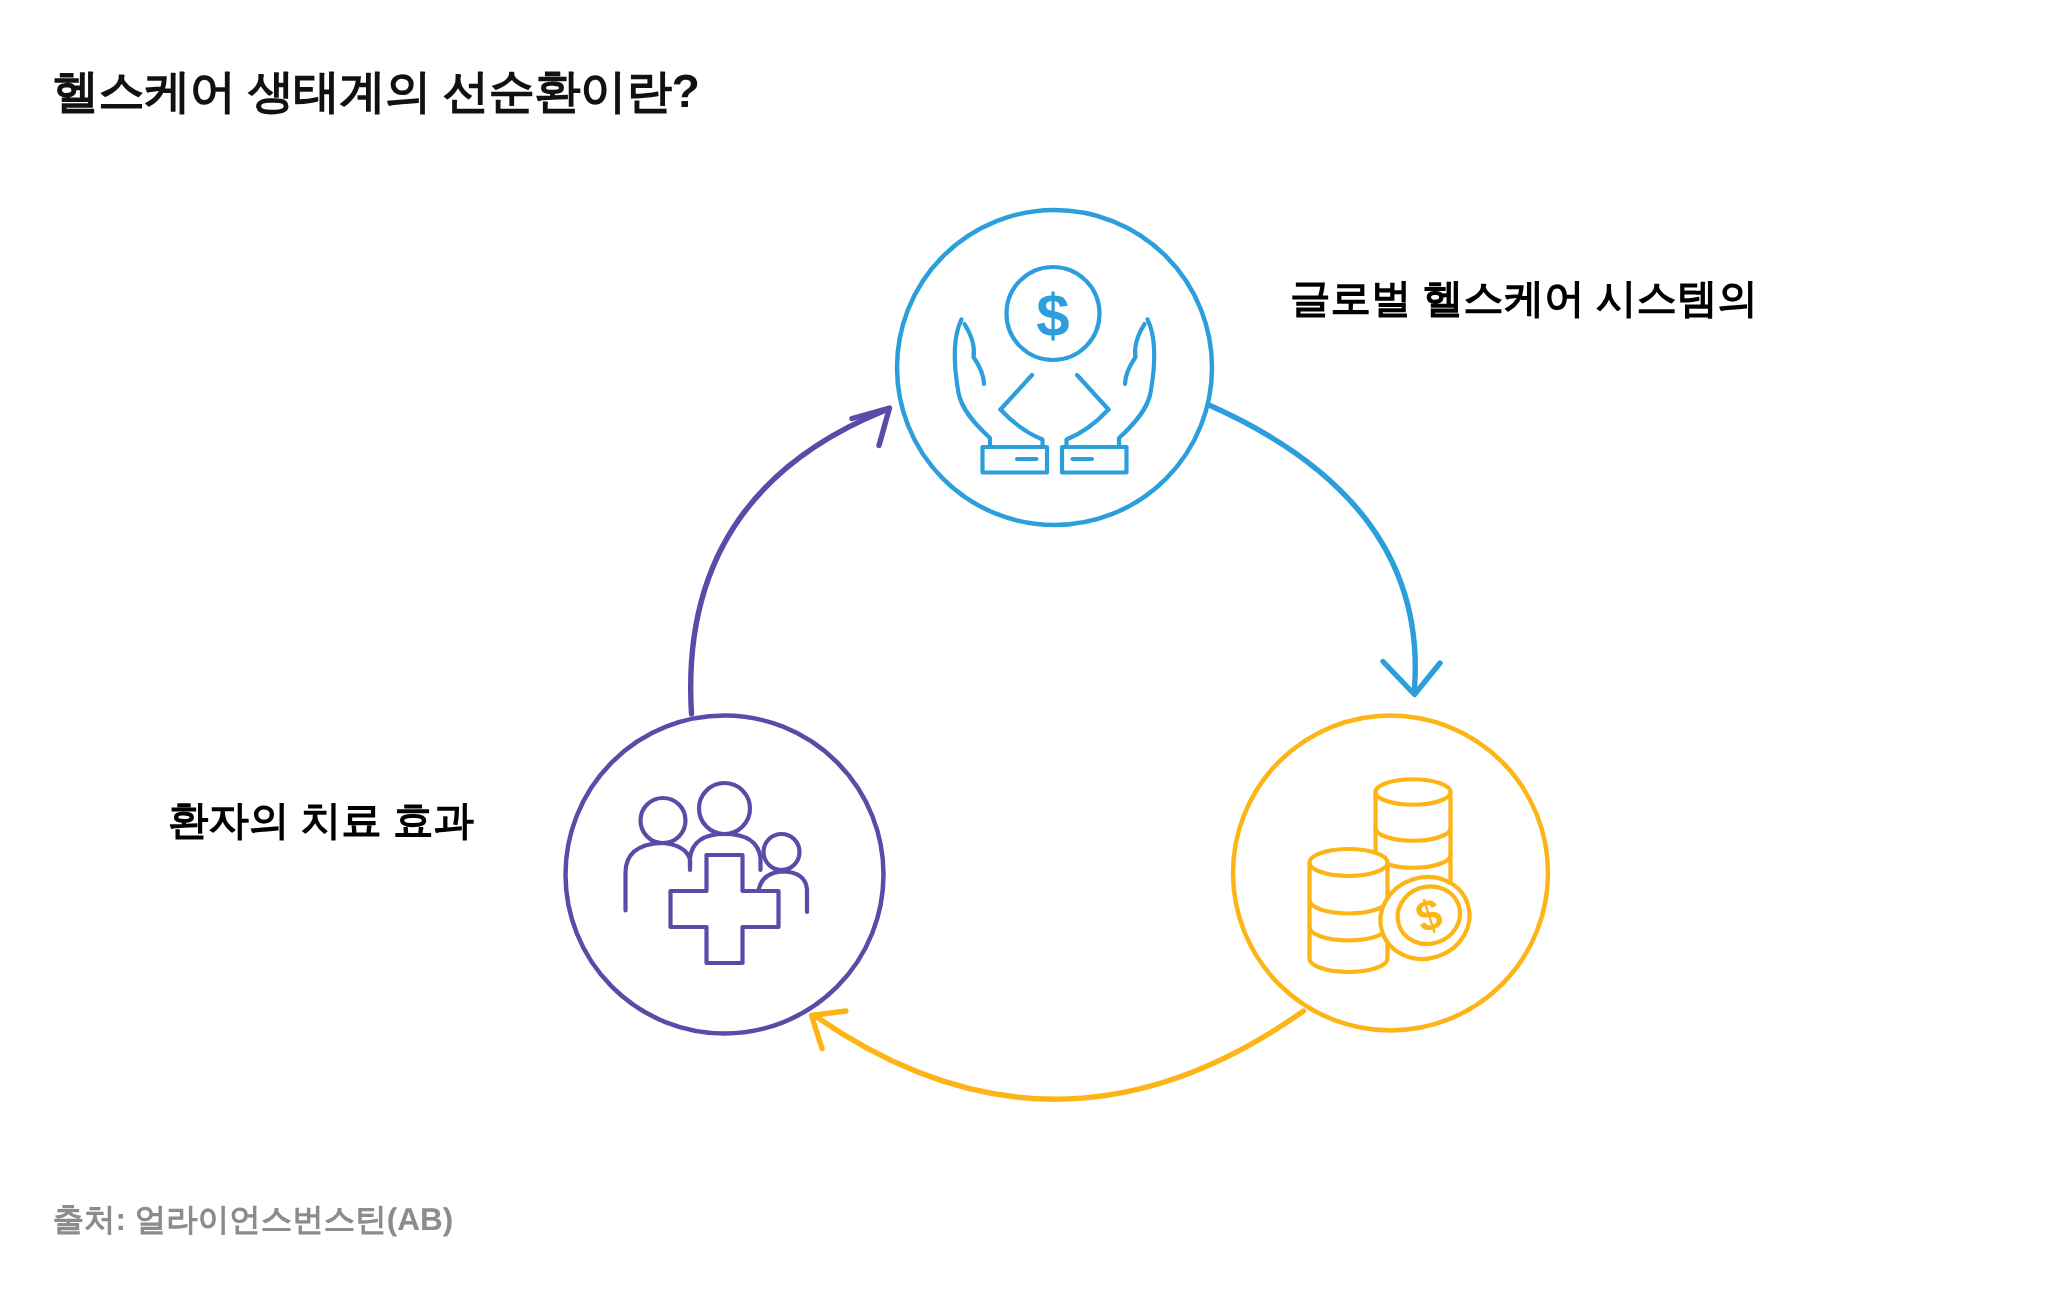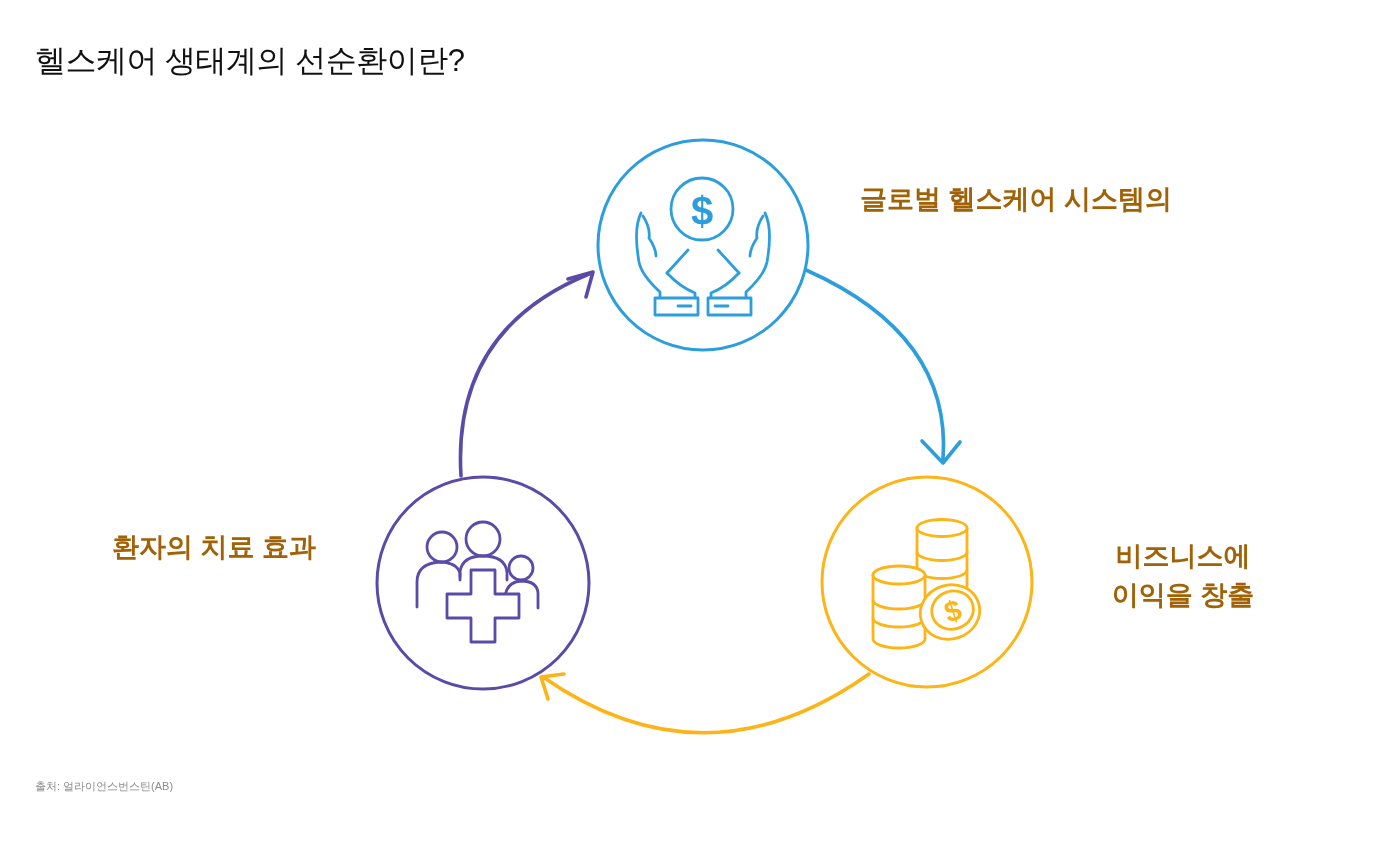--- a/index.html
+++ b/index.html
@@ -2,32 +2,32 @@
 <html><head>
 <meta charset="utf-8">
 <style>
   html,body{margin:0;padding:0;background:#ffffff;}
   .canvas{
     position:relative;width:1377px;height:868px;background:#ffffff;overflow:hidden;
     font-family:"Liberation Sans","DejaVu Sans",sans-serif;
   }
   .page-title{
     position:absolute;left:35px;top:40px;margin:0;
-    font-size:31px;font-weight:400;color:#111111;letter-spacing:-0.5px;white-space:nowrap;
+    font-size:31px;font-weight:700;color:#111111;letter-spacing:-0.5px;white-space:nowrap;
   }
   .diagram-svg{position:absolute;left:0;top:0;}
   .node-label{
     position:absolute;text-align:center;font-size:27px;font-weight:800;
-    line-height:39px;color:#a16207;
+    line-height:39px;color:#000000;
   }
   .label-cost{left:846px;top:180px;width:340px;}
   .label-profit{left:1083px;top:537px;width:200px;}
   .label-patient{left:89px;top:528px;width:250px;}
   .source-note{
-    position:absolute;left:35px;top:779px;font-size:11px;font-weight:400;color:#8c8c8c;
+    position:absolute;left:35px;top:799px;font-size:21px;font-weight:700;color:#8c8c8c;
   }
   .icon-stroke{fill:none;stroke-width:2.8px;stroke-linecap:round;stroke-linejoin:round;}
   .node-ring{fill:none;stroke-width:3px;}
   .arrow{fill:none;stroke-width:3.6px;stroke-linecap:round;stroke-linejoin:round;}
   .dollar-text{font-family:"Liberation Sans","DejaVu Sans",sans-serif;font-weight:600;stroke:none;}
 </style>
 </head>
 <body>
 
 <div class="canvas">
@@ -106,24 +106,20 @@
         <path d="M 505 598 Q 506 582 521 581 Q 537 581 538 593 L 538 608"></path>
         <path fill="#ffffff" d="M 471 570 H 495 V 594 H 519 V 618 H 495 V 642 H 471 V 618 H 447 V 594 H 471 Z"></path>
       </g>
     </g>
   </svg>
 
   <div class="node-label label-cost">
     <div>글로벌 헬스케어 시스템의</div>
   </div>
 
-  <div class="node-label label-profit">
-    <div>비즈니스에</div>
-    <div>이익을 창출</div>
-  </div>
 
   <div class="node-label label-patient">
     <div>환자의 치료 효과</div>
   </div>
 
   <div class="source-note">출처: 얼라이언스번스틴(AB)</div>
 
 </div>
 
 </body></html>

